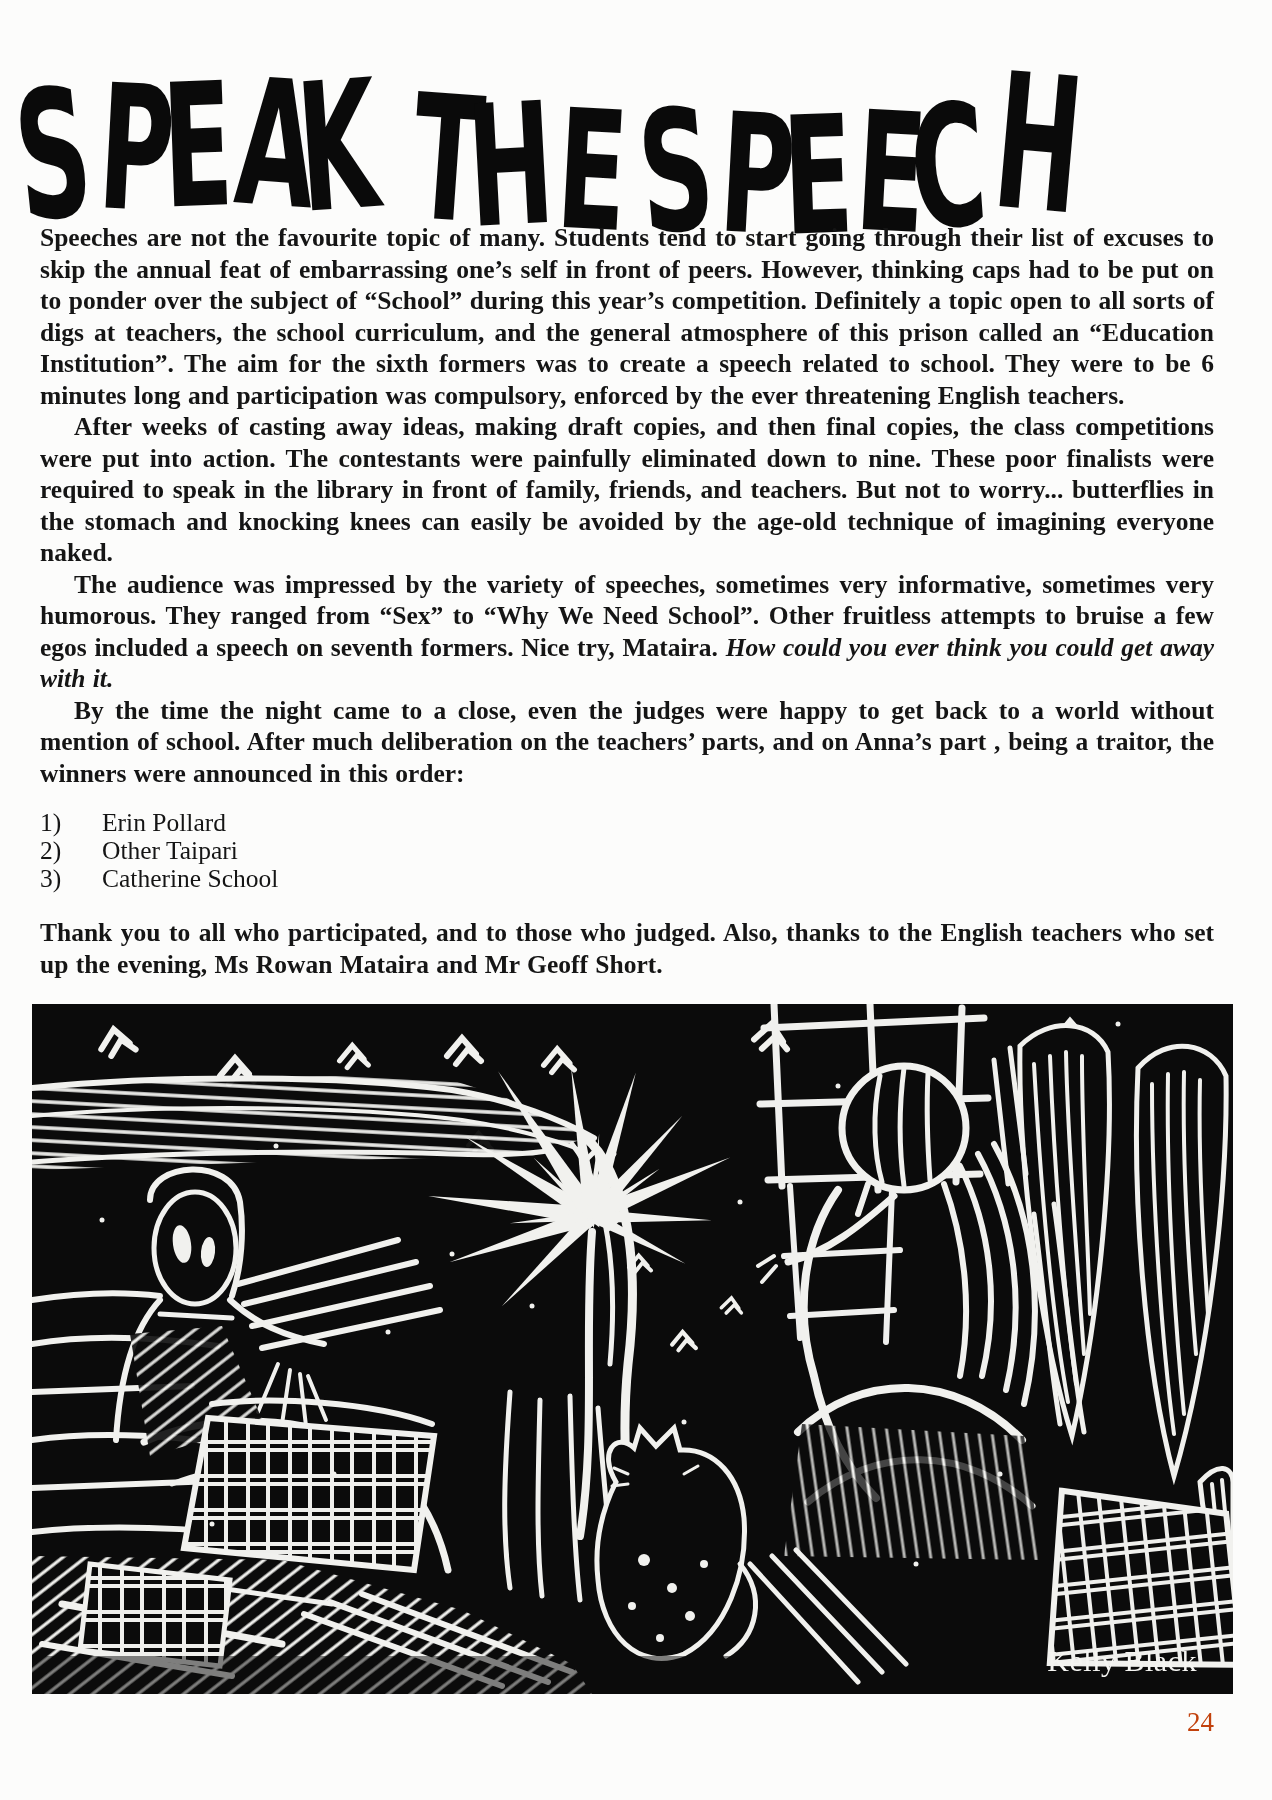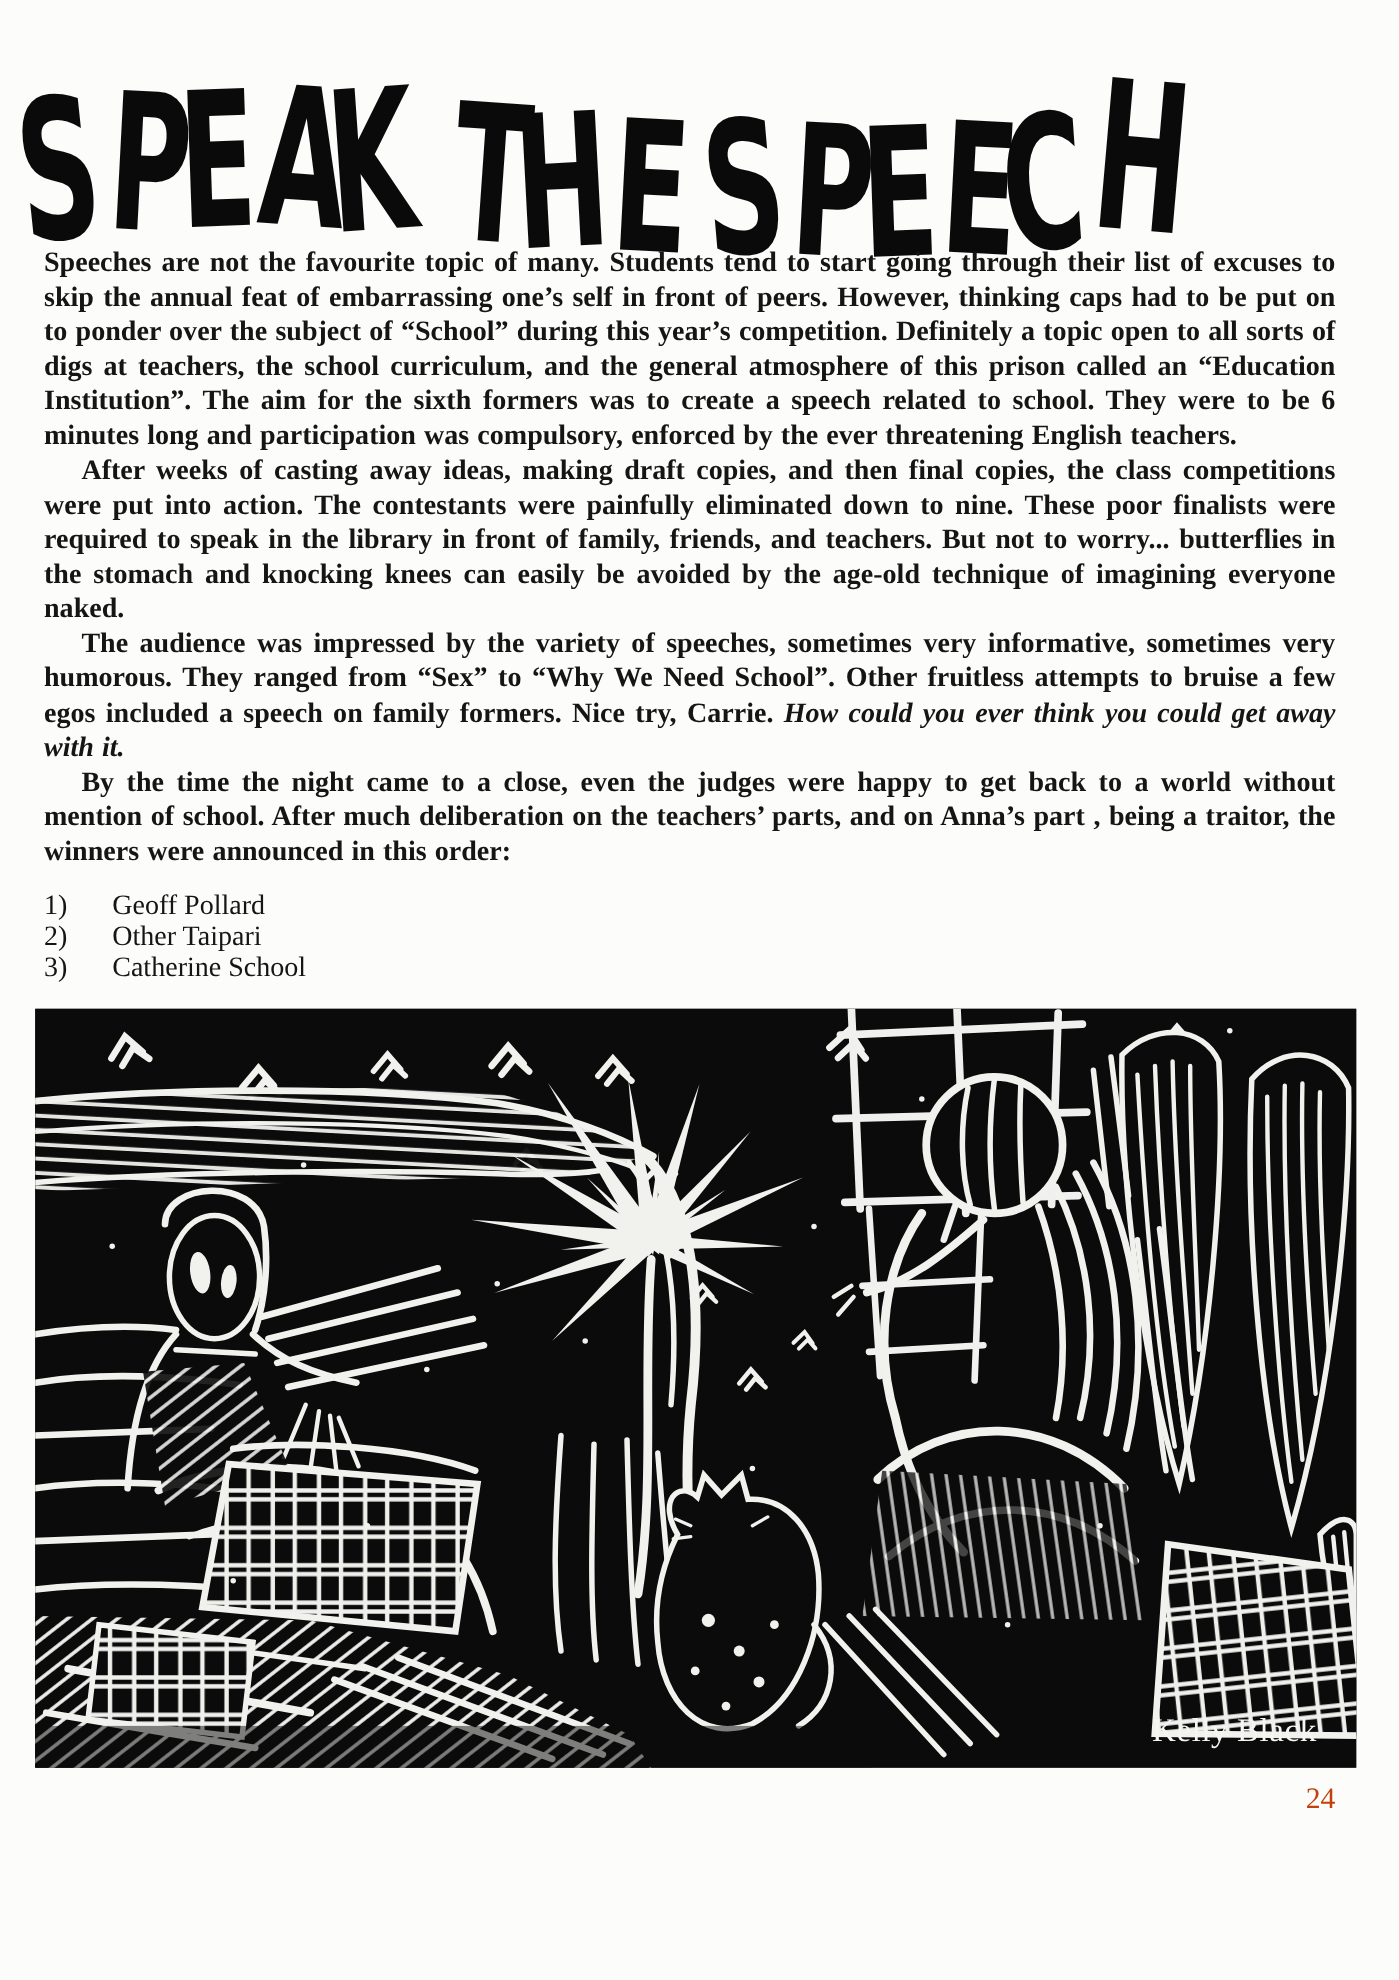--- a/index.html
+++ b/index.html
@@ -100,42 +100,47 @@
 
   <div class="content">
     <div class="copy">
       <p class="first">
         <span>Speeches are not the favourite topic of many.  Students tend to start going through their list of excuses to skip the annual feat of embarrassing one’s self in front of peers.  However, thinking caps had to be put on to ponder over the subject of “School” during this year’s competition.  Definitely a topic open to all sorts of digs at teachers, the school curriculum, and the general atmosphere of this prison called an “Education Institution”.  The aim for the sixth formers was to create a speech related to school. They were to be 6 minutes long and participation was compulsory, enforced by the ever threatening English teachers.</span>
       </p>
       <p>
         <span>After weeks of casting away ideas, making draft copies, and then final copies, the class competitions were put into action.  The contestants were painfully eliminated down to nine.  These poor finalists were required to speak in the library in front of family, friends, and teachers.  But not to worry... butterflies in the stomach and knocking knees can easily be avoided by the age-old technique of imagining everyone naked.</span>
       </p>
       <p>
-        <span>The audience was impressed by the variety of speeches, sometimes very informative, sometimes very humorous.  They ranged from “Sex” to “Why We Need School”.  Other fruitless attempts to bruise a few egos included a speech on family formers.  Nice try, Carrie.  </span><em>How could you ever think you could get away with it.</em>
+        <span>The audience was impressed by the variety of speeches, sometimes very informative, sometimes very humorous.  They ranged from “Sex” to “Why We Need School”.  Other fruitless attempts to bruise a few egos included a speech on seventh formers.  Nice try, Mataira.  </span><em>How could you ever think you could get away with it.</em>
       </p>
       <p>
         <span>By the time the night came to a close, even the judges were happy to get back to a world without mention of school.  After much deliberation on the teachers’ parts, and on Anna’s part , being a traitor, the winners were announced in this order:</span>
       </p>
     </div>
 
     <ol class="winners">
       <li>
         <span class="rank">1)</span>
-        <span class="name">Geoff Pollard</span>
+        <span class="name">Erin Pollard</span>
       </li>
       <li>
         <span class="rank">2)</span>
         <span class="name">Other Taipari</span>
       </li>
       <li>
         <span class="rank">3)</span>
         <span class="name">Catherine School</span>
       </li>
     </ol>
 
+    <div class="copy">
+      <p class="closing">
+        <span>Thank you to all who participated, and to those who judged.  Also, thanks to the English teachers who set up the evening, Ms Rowan Mataira and Mr Geoff Short.</span>
+      </p>
+    </div>
 
     <div class="illustration">
       <svg viewBox="0 0 1201 690" aria-hidden="true">
         <defs>
           <pattern id="hz" width="20" height="13" patternUnits="userSpaceOnUse" patternTransform="rotate(3)">
             <rect width="20" height="13" fill="#0b0b0b"></rect>
               <path d="M0,6 H20" stroke="#efefec" stroke-width="3.6"></path>
           </pattern>
           <pattern id="d1" width="15" height="15" patternUnits="userSpaceOnUse" patternTransform="rotate(32)">
             <rect width="15" height="15" fill="#0b0b0b"></rect>

